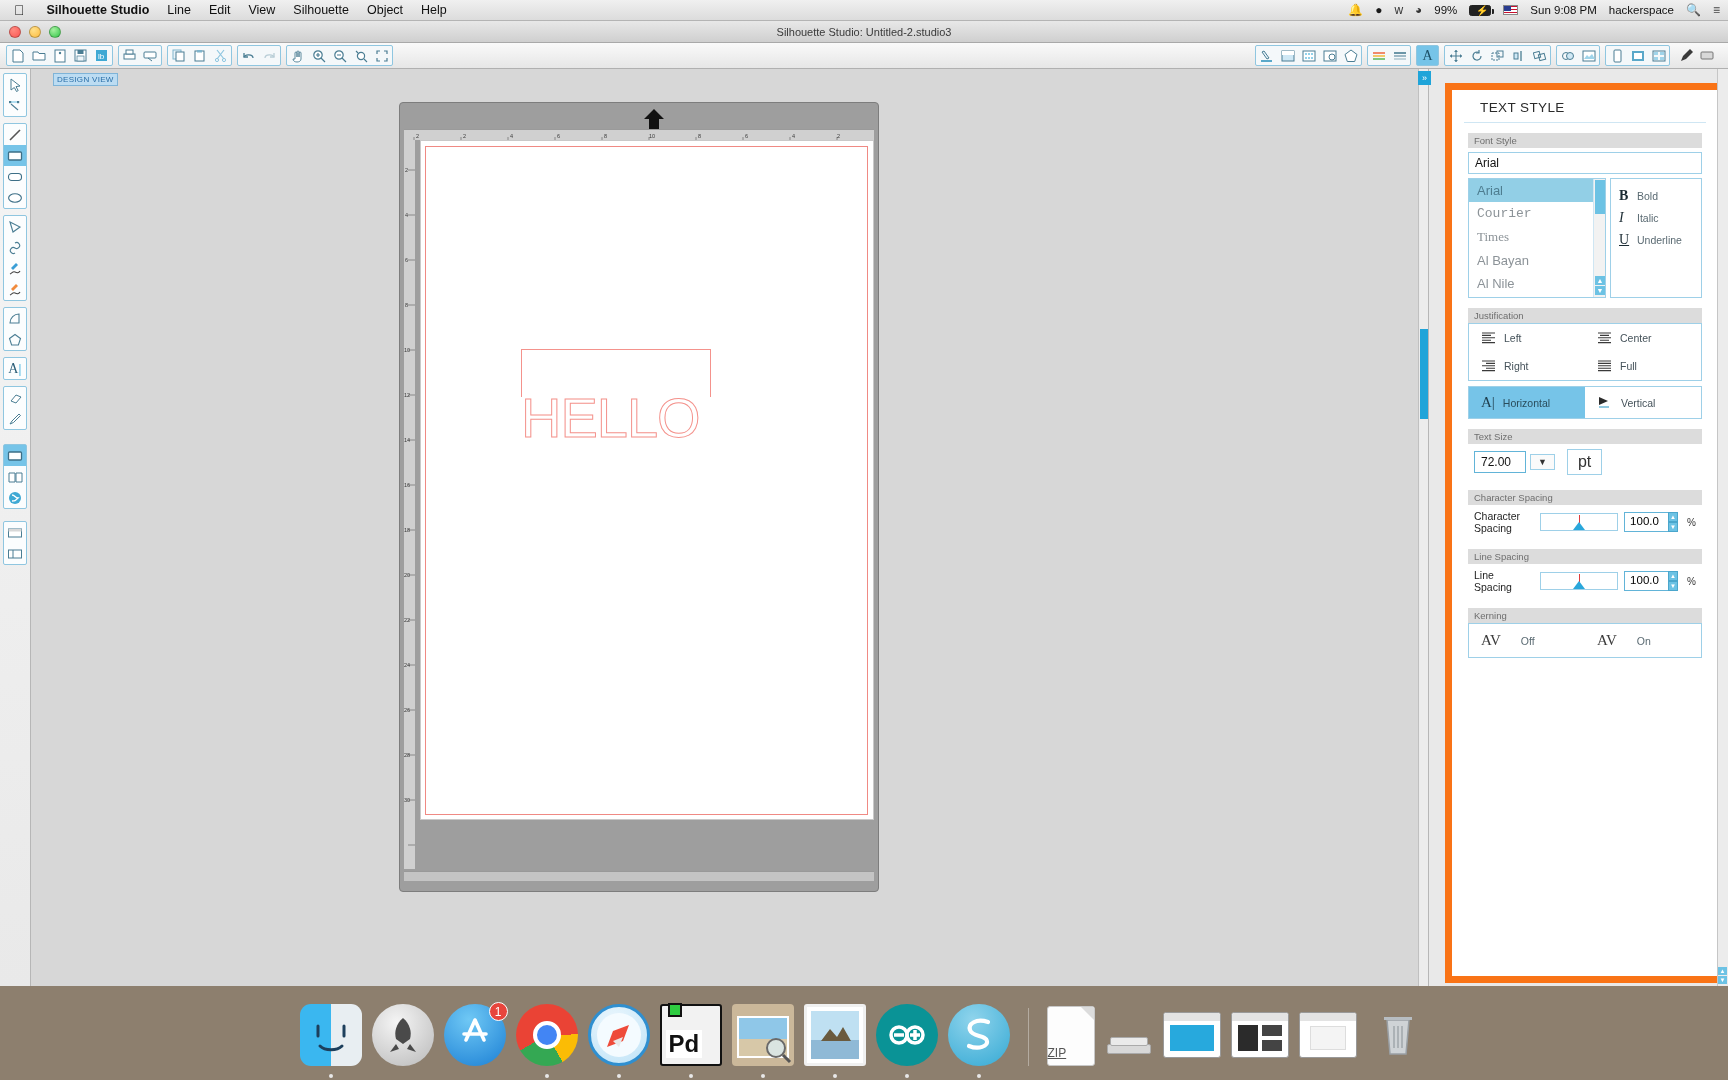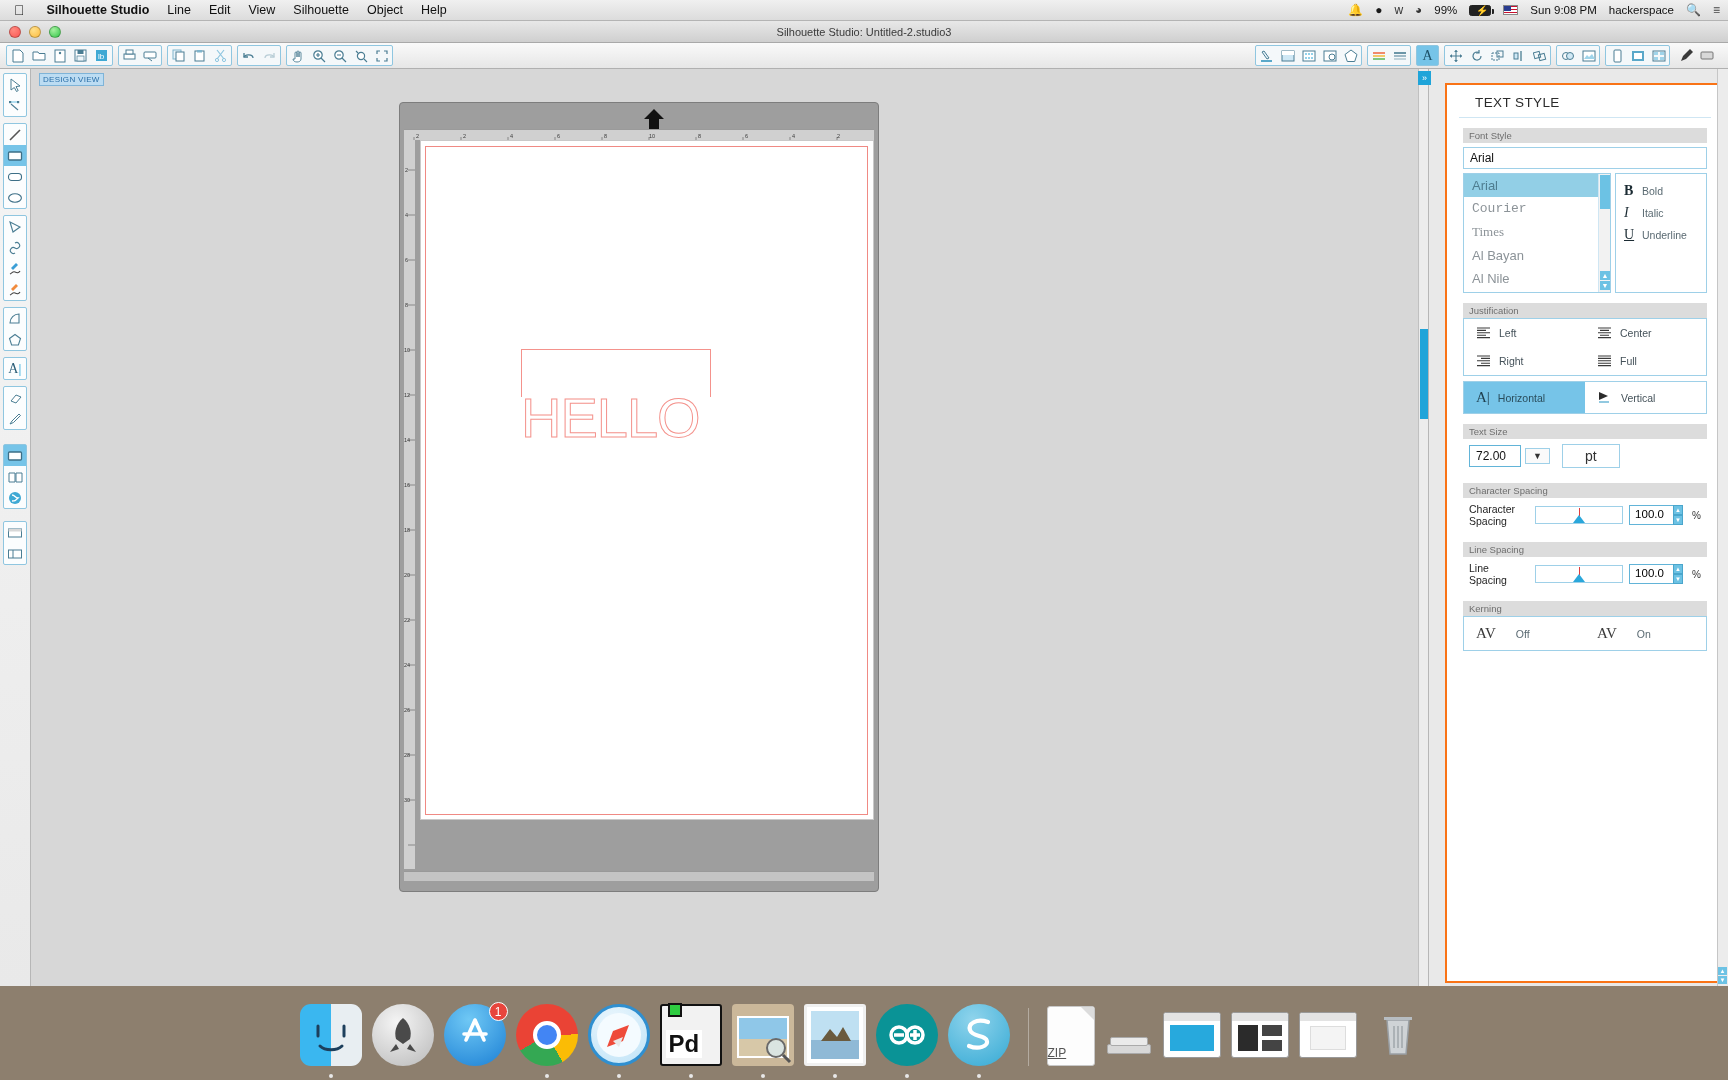--- a/index.html
+++ b/index.html
@@ -76,21 +76,21 @@
   .lefttools {
     width: 31px; background: linear-gradient(to bottom,#f5f5f5,#e9e9e9);
     border-right: 1px solid #b6b6b6; padding-top: 4px;
   }
   .lgroup { border:1px solid #8fc6e0; border-radius:2px; margin:0 3px 6px 3px; background:#fbfdfe;}
   .lbtn { height:21px; display:flex; align-items:center; justify-content:center; color:#4a7d93; font-size:12px;}
   .lbtn.sel { background:#76c4e8; }
   
   .canvaswrap { flex:1; position:relative; background:#d7d7d7; overflow:hidden; }
   .designview {
-    position:absolute; left:8px; top:4px; font-size:8px; color:#2b6fa8;
+    position:absolute; left:22px; top:4px; font-size:8px; color:#2b6fa8;
     background:#bcdcf2; border:1px solid #7fb4d8; padding:1px 3px; letter-spacing:.3px;text-align:center;
   }
   .mat {
     position:absolute; left:368px; top:33px; width:480px; height:790px;
     background:#9e9e9e; border:1px solid #7d7d7d; border-radius:4px;
   }
   .matarrow {
     position:absolute; left:50%; top:6px; transform:translateX(-50%);
     width:0;height:0;
   }
@@ -132,21 +132,21 @@
   
   .rightpanel {
     width: 300px; background:#e9e9e9; border-left:1px solid #b6b6b6; position:relative;
     display:flex; flex-direction:column;
   }
   .panel-collapse {
     position:absolute; left:-11px; top:2px; width:13px; height:14px;
     background:#1fa4d9; color:#fff; font-size:9px; display:flex;align-items:center;justify-content:center;
   }
   .panel-inner {
-    margin:14px 3px 3px 16px; background:#fff; border:2px solid #f97316; flex:1; position:relative;
+    margin:14px 3px 3px 16px; background:#fff; border:7px solid #f97316; flex:1; position:relative;
   }
   .panel-title {
     font-size:13.5px; color:#2b2b2b; letter-spacing:.4px; padding:10px 0 7px 16px;
     border-bottom:1px solid #cfe6f3; margin:0 12px;
   }
   .sect { margin: 10px 16px 0 16px; }
   .sect-hd {
     background:#dcdcdc; color:#6e6e6e; font-size:9.5px; padding:2px 6px;
   }
   .sect-box { border:1px solid #9ed0e8; }
@@ -175,21 +175,21 @@
   .just-grid { display:grid; grid-template-columns:1fr 1fr; }
   .jcell { display:flex; align-items:center; gap:8px; padding:7px 0 7px 12px; font-size:10.5px; color:#45525a;}
   .orient-grid { display:grid; grid-template-columns:1fr 1fr; border:1px solid #9ed0e8; margin-top:5px;}
   .ocell { display:flex; align-items:center; gap:8px; padding:7px 0 7px 12px; font-size:10.5px; color:#45525a;}
   .ocell.sel { background:#76c4e8; color:#2a4d5c;}
   .tsrow { display:flex; align-items:center; padding:5px 6px; gap:4px;}
   .numfield {
     border:1px solid #62b4d8; padding:3px 6px; font-size:12px; color:#111; background:#fff; width:52px;
   }
   .ddbtn { border:1px solid #9ed0e8; padding:2px 7px; font-size:9px; color:#333; background:#fafafa;}
-  .unitbtn { border:1px solid #9ed0e8; padding:3px 22px; font-size:14px; color:#333; background:#fff; margin-left:8px;}
+  .unitbtn { border:1px solid #9ed0e8; padding:3px 10px; font-size:16px; color:#333; background:#fff; margin-left:8px;}
   .sprow { display:flex; align-items:center; padding:5px 6px; gap:6px; }
   .splabel { font-size:10.5px; color:#1e1e1e; width:60px; line-height:1.15;}
   .slider { flex:1; height:18px; border:1px solid #9ed0e8; position:relative; background:#fff;}
   .slider .tick { position:absolute; left:50%; top:1px; width:1px; height:8px; background:#e03c3c;}
   .slider .knob {
     position:absolute; left:50%; bottom:0; transform:translateX(-50%);
     width:0;height:0;border-left:6px solid transparent;border-right:6px solid transparent;border-bottom:8px solid #2aa7db;
   }
   .spinwrap { display:flex; align-items:stretch; }
   .spinval { border:1px solid #62b4d8; border-right:none; padding:2px 5px; font-size:11.5px; width:44px; background:#fff;}

